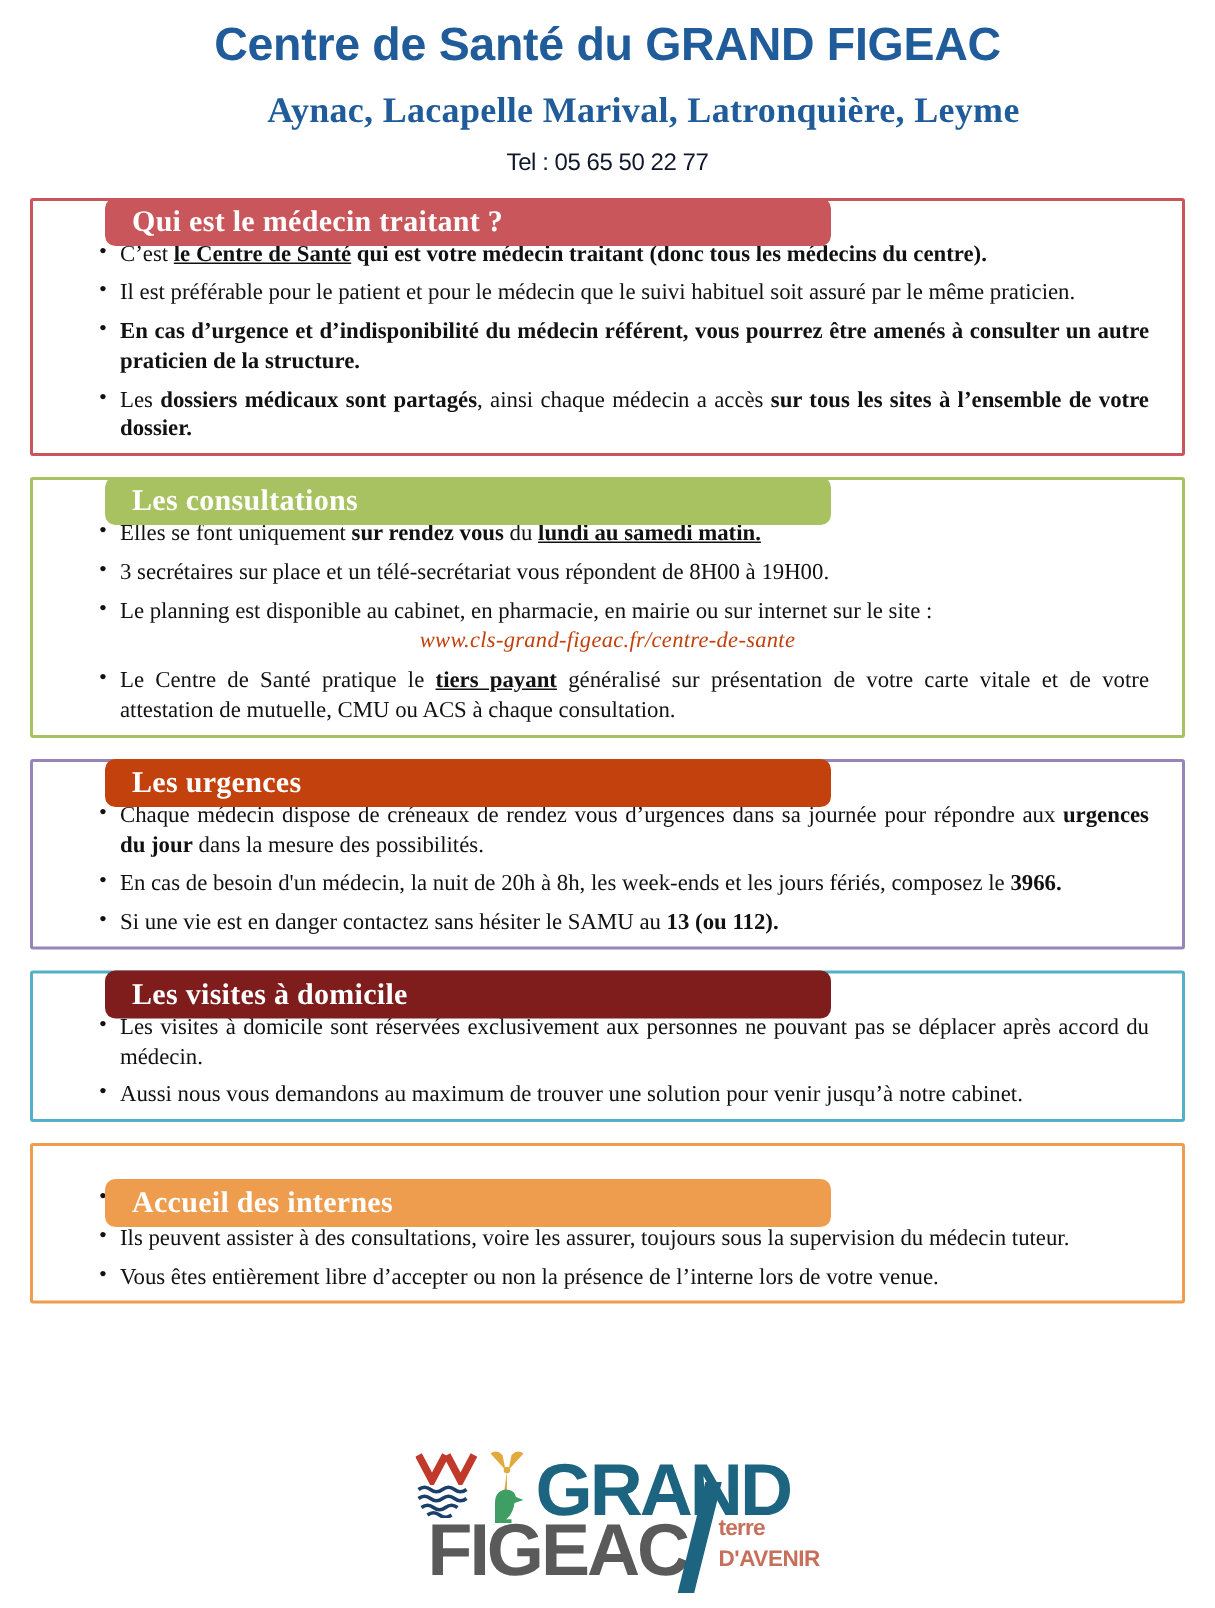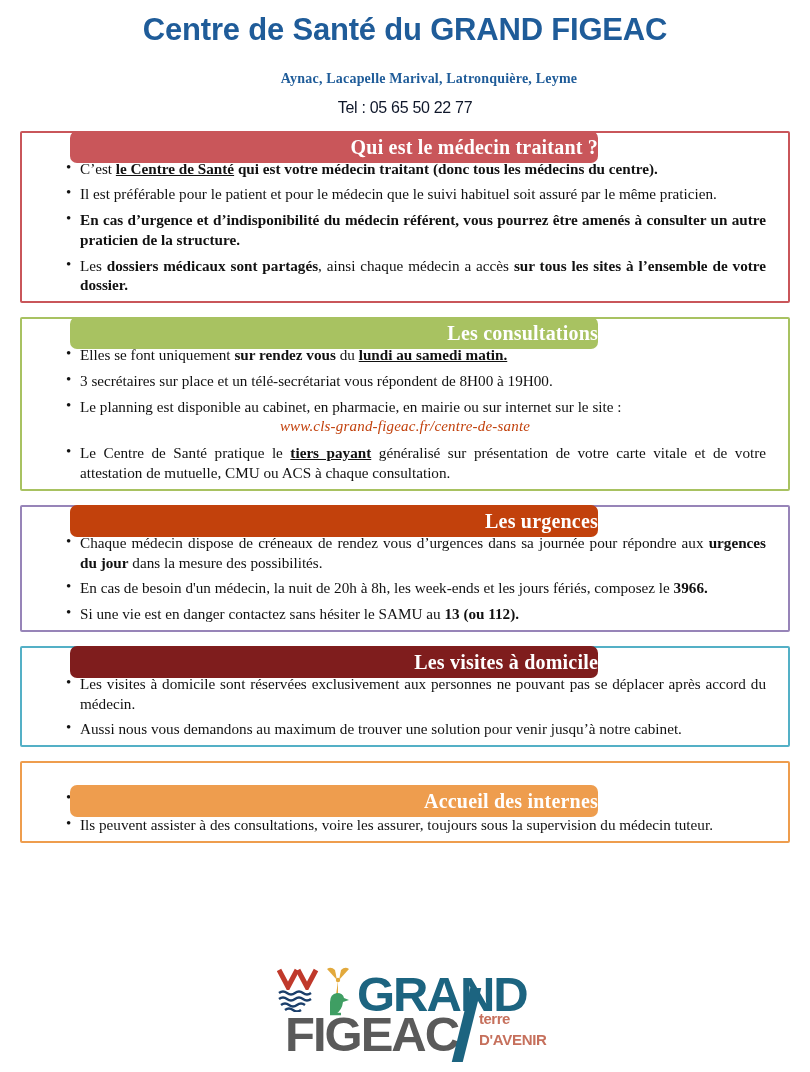--- a/index.html
+++ b/index.html
@@ -20,23 +20,23 @@
     font-weight: bold;
     font-size: 31px;
     color: #1f5c99;
     letter-spacing: -0.2px;
     line-height: 1.05;
     margin: 0;
   }
   #doc-subtitle {
     font-family: "Liberation Serif", serif;
     font-weight: bold;
-    font-size: 14px;
+    font-size: 24px;
     color: #1f5c99;
-    margin-top: 24px;
+    margin-top: 14px;
     letter-spacing: 0.2px;
     padding-left: 48px;
   }
   #doc-phone {
     font-family: "Liberation Sans", sans-serif;
     font-weight: normal;
     font-size: 16px;
     color: #0f172a;
     margin-top: 12px;
     letter-spacing: -0.3px;
@@ -52,33 +52,32 @@
     border-radius: 2px;
     margin-top: 14px;
     padding: 26px 14px 0 14px;
     background: #fff;
   }
   .sec-badge {
     position: absolute;
     left: 50px;
     top: 0px;
     height: 32px;
-    width: 528px;
+    width: 484px;
     border-radius: 7px;
     color: #ffffff;
     font-family: "Liberation Serif", serif;
     font-weight: bold;
     font-size: 20px;
     line-height: 32px;
     padding-left: 18px;
     letter-spacing: 0.2px;
     z-index: 5;
     white-space: nowrap;
     overflow: hidden;
-    text-align: right;
   }
 
   ul.blist {
     list-style: none;
     margin: 0;
     padding: 0 8px 0 44px;
   }
   ul.blist > li {
     position: relative;
     font-size: 15.2px;
@@ -205,20 +204,21 @@
           <li> Aussi nous  vous demandons au maximum de trouver une solution pour venir jusqu’à notre cabinet.</li>
         </ul>
       </div>
       <div class="sec-badge" style="background: #7f1d1d;">Les visites à domicile</div>
     </div>
     <div class="section">
       <div class="sec-frame" style="border-color: rgb(238, 157, 78);">
         <ul class="blist">
           <li>Certains médecins accueillent des internes (médecins en formation).</li>
           <li> Ils peuvent assister à des consultations,  voire les  assurer, toujours sous la supervision du médecin tuteur.</li>
+          <li>Vous êtes entièrement libre d’accepter ou non la présence de l’interne  lors de votre venue.</li>
         </ul>
       </div>
       <div class="sec-badge" style="background: rgb(238, 157, 78); margin-top: 24px;">Accueil des internes</div>
     </div>
   </div>
 
 <div id="logo-wrap">
   <div id="logo">
 
     <svg class="lg-ico" style="left:6px; top:2px;" width="46" height="22" viewBox="0 0 46 22">

